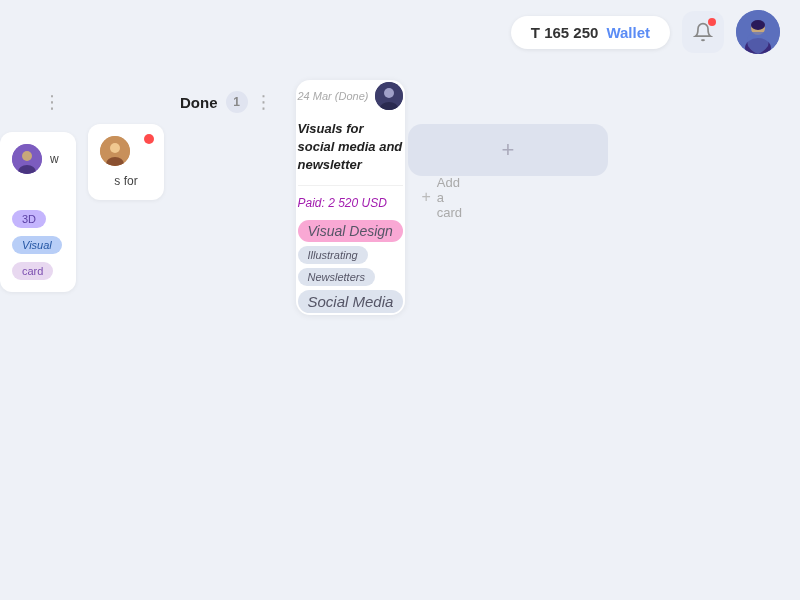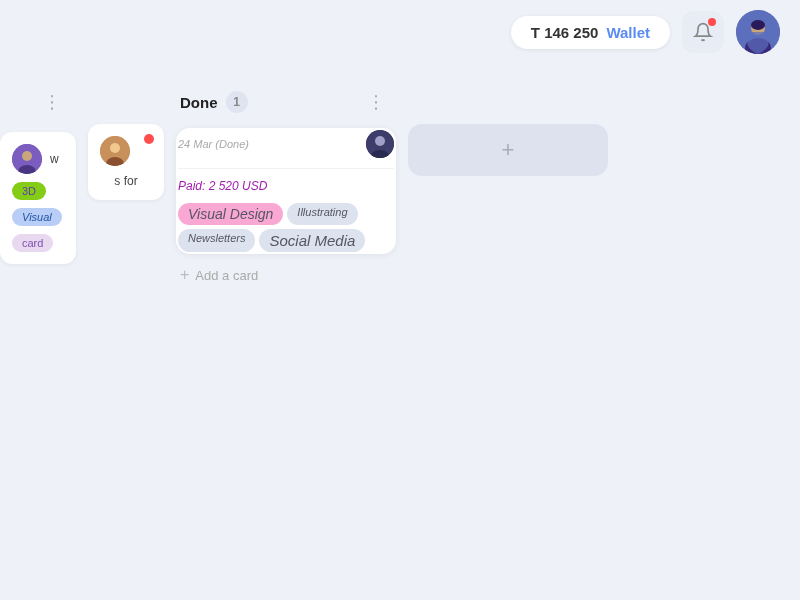--- a/index.html
+++ b/index.html
@@ -178,21 +178,21 @@
     }
 
     .tag {
       border-radius: 20px;
       padding: 3px 10px;
       font-size: 11px;
       font-weight: 500;
       white-space: nowrap;
     }
 
-    .tag-purple { background: #84cc16; color: #5a3fa3; }
+    .tag-purple { background: #c4b5fd; color: #5a3fa3; margin-top: 28px; }
     .tag-blue { background: #b8cef7; color: #2355a3; font-style: italic; }
     .tag-indigo { background: #5b6fbd; color: #fff; }
 
     .more-btn {
       background: #e8d8f0;
       color: #7c4fb0;
       border: none;
       border-radius: 20px;
       padding: 3px 10px;
       font-size: 11px;
@@ -207,22 +207,21 @@
       flex-direction: column;
       gap: 8px;
       margin-top: 0;
     }
 
     
     .column-done {
       width: 220px;
       flex-shrink: 0;
       display: flex;
-      flex-direction: column;
-      gap: 4px;
+      gap: 12px;
     }
 
     .column-header {
       height: 44px;
       display: flex;
       align-items: center;
       justify-content: space-between;
       padding: 0 4px;
     }
 
@@ -349,21 +348,21 @@
       background: #ff4c4c;
       border-radius: 50%;
       flex-shrink: 0;
     }
   </style>
 </head>
 <body>
 
 <div class="header">
   <div class="wallet-pill">
-    <span class="wallet-amount">T 146 250</span>
+    <span class="wallet-amount">T 165 250</span>
     <span class="wallet-label">Wallet</span>
   </div>
   <button class="notification-btn">
     <svg width="20" height="20" viewBox="0 0 24 24" fill="none" stroke="#888" stroke-width="2">
       <path d="M18 8A6 6 0 0 0 6 8c0 7-3 9-3 9h18s-3-2-3-9"></path>
       <path d="M13.73 21a2 2 0 0 1-3.46 0"></path>
     </svg>
     <div class="notification-dot"></div>
   </button>
   <div class="avatar-header">
@@ -436,20 +435,21 @@
       <div class="card-top-row">
         <span class="card-date">24 Mar (Done)</span>
         <div class="card-avatar-sm">
           <svg width="28" height="28" viewBox="0 0 28 28">
             <circle cx="14" cy="14" r="14" fill="#3d3d6b"></circle>
             <circle cx="14" cy="11" r="5" fill="#a0a0c8"></circle>
             <ellipse cx="14" cy="26" rx="9" ry="6" fill="#2a2a50"></ellipse>
           </svg>
         </div>
       </div>
+      <div class="card-title">Visuals for social media and newsletter</div>
       <div class="card-divider"></div>
       <div class="card-paid">Paid: 2 520 USD</div>
       <div class="tag-row">
         <span class="tag" style="background:#f9a8d4;color:#556;font-size:14px;">Visual Design</span>
         <span class="tag" style="background:#dde3ee;color:#556;font-size:11px;">Illustrating</span>
         <span class="tag" style="background:#dde3ee;color:#556;font-size:11px;">Newsletters</span>
         <span class="tag" style="background:#dde3ee;color:#556;font-size:15px;">Social Media</span>
       </div>
     </div>
 

